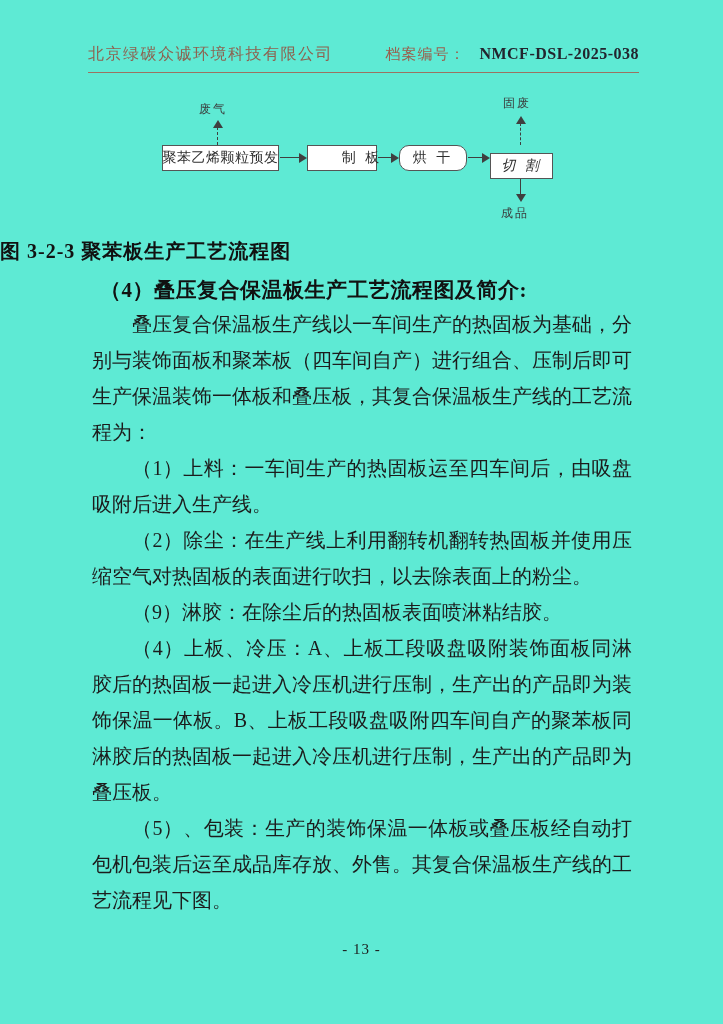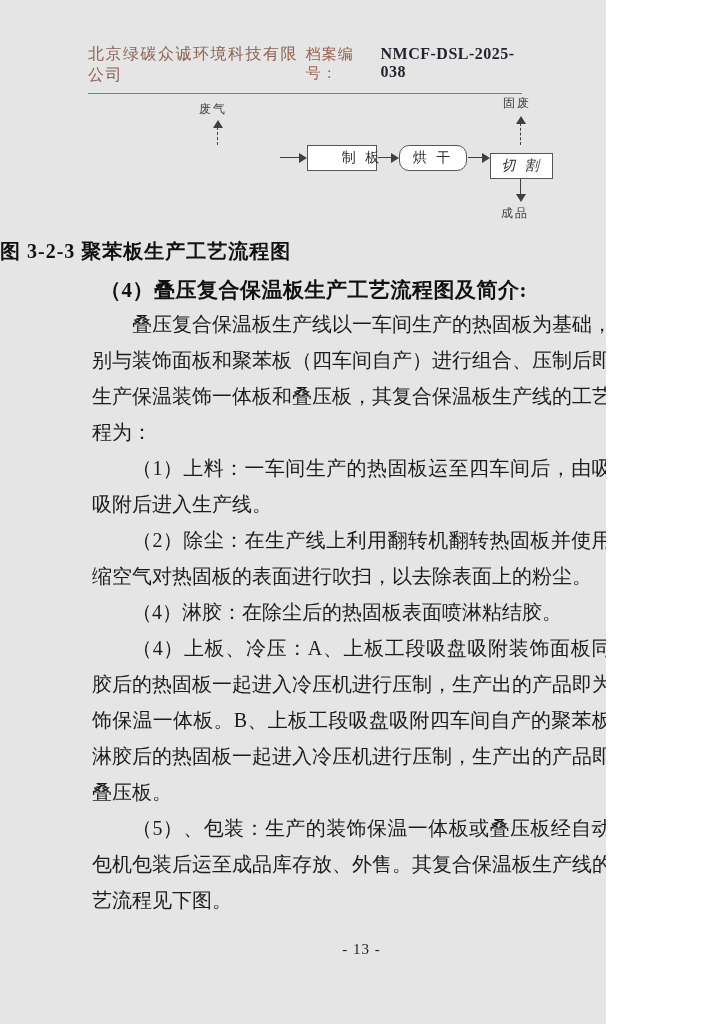--- a/index.html
+++ b/index.html
@@ -1,23 +1,23 @@
 <!DOCTYPE html>
 <html><head>
 <meta charset="utf-8">
 <style>
   * { margin: 0; padding: 0; box-sizing: border-box; }
   html, body { background: #ffffff; }
   body { font-family: "Liberation Serif", "DejaVu Serif", serif; }
 
   .page {
     position: relative;
-    width: 606px;
+    width: 723px;
     height: 1024px;
-    background: #e5e5e5;
+    background: #5eead4;
     overflow: hidden;
     color: #1c1c1c;
   }
 
   
   .header {
     position: absolute;
     top: 44px; left: 88px; right: 84px;
     display: flex;
     justify-content: space-between;
@@ -26,21 +26,21 @@
     border-bottom: 1.6px solid #9b7262;
   }
   .company-name {
     font-size: 16px;
     color: #8d6250;
     letter-spacing: 1.5px;
   }
   .archive {
     display: flex;
     align-items: baseline;
-    gap: 4px;
+    gap: 14px;
   }
   .archive-label {
     font-size: 15px;
     color: #9a5f4d;
     letter-spacing: 1px;
   }
   .archive-number {
     font-size: 16px;
     font-weight: 600;
     color: #23242e;
@@ -176,37 +176,38 @@
 
   <div class="diagram">
     <span class="flow-label" id="lbl-waste-gas">废气</span>
     <span class="flow-label" id="lbl-solid-waste">固废</span>
     <span class="flow-label" id="lbl-product">成品</span>
 
     <div class="varrow up" id="varrow-waste-gas"></div>
     <div class="varrow up" id="varrow-solid-waste"></div>
     <div class="varrow down" id="varrow-product"></div>
 
+    <div class="flow-box" id="box-preexpand">聚苯乙烯颗粒预发</div>
     <div class="flow-box" id="box-board">制 板</div>
     <div class="flow-box" id="box-dry">烘 干</div>
     <div class="flow-box" id="box-cut">切 割</div>
 
     <div class="harrow" id="harrow-1"></div>
     <div class="harrow" id="harrow-2"></div>
     <div class="harrow" id="harrow-3"></div>
   </div>
 
   <div class="figure-caption">图 3-2-3 聚苯板生产工艺流程图</div>
 
   <div class="section-heading">（4）叠压复合保温板生产工艺流程图及简介:</div>
 
   <div class="body-text">
     <p>叠压复合保温板生产线以一车间生产的热固板为基础，分别与装饰面板和聚苯板（四车间自产）进行组合、压制后即可生产保温装饰一体板和叠压板，其复合保温板生产线的工艺流程为：</p>
     <p>（1）上料：一车间生产的热固板运至四车间后，由吸盘吸附后进入生产线。</p>
     <p>（2）除尘：在生产线上利用翻转机翻转热固板并使用压缩空气对热固板的表面进行吹扫，以去除表面上的粉尘。</p>
-    <p>（4）淋胶：在除尘后的热固板表面喷淋粘结胶。</p>
+    <p>（9）淋胶：在除尘后的热固板表面喷淋粘结胶。</p>
     <p>（4）上板、冷压：A、上板工段吸盘吸附装饰面板同淋胶后的热固板一起进入冷压机进行压制，生产出的产品即为装饰保温一体板。B、上板工段吸盘吸附四车间自产的聚苯板同淋胶后的热固板一起进入冷压机进行压制，生产出的产品即为叠压板。</p>
     <p>（5）、包装：生产的装饰保温一体板或叠压板经自动打包机包装后运至成品库存放、外售。其复合保温板生产线的工艺流程见下图。</p>
   </div>
 
   <div class="page-number">- 13 -</div>
 
 </div>
 
 </body></html>

